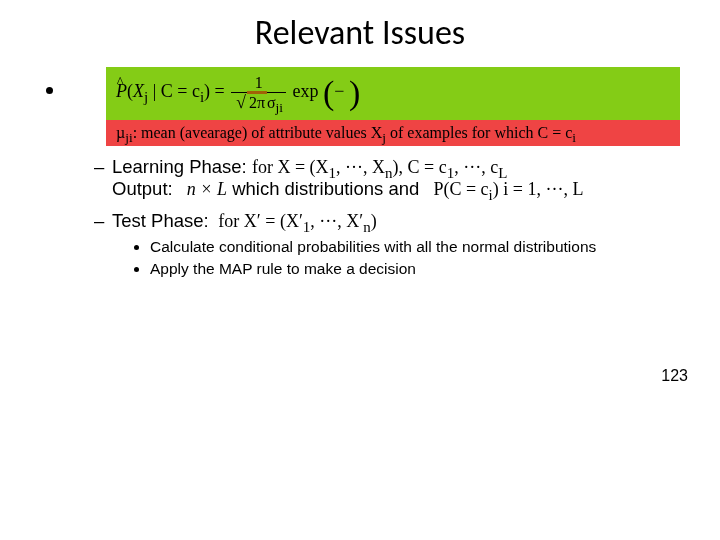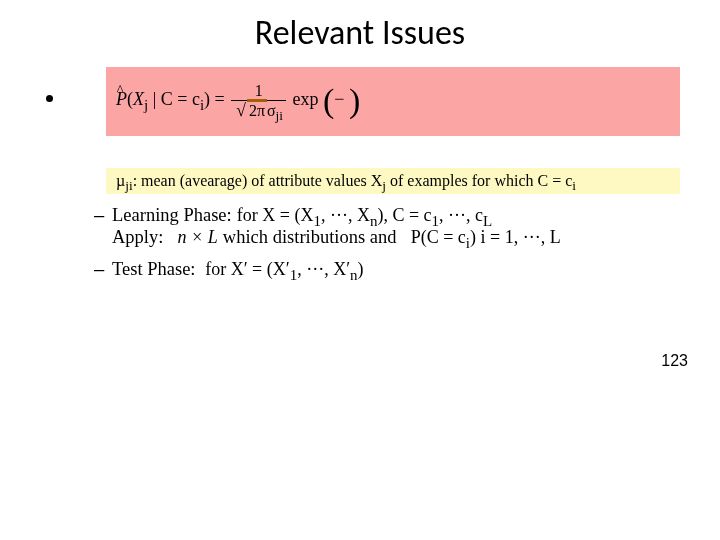--- a/index.html
+++ b/index.html
@@ -58,38 +58,37 @@
     padding-left: 38px;
   }
   ul.lvl3 > li {
     font-size: 15.5px;
     margin-bottom: 4px;
   }
   .formula-box {
     margin: 6px 0 6px 40px;
   }
   .formula-top {
-    background: #fca5a5;
-    padding: 16px 10px;
+    background: #84cc16;
+    padding: 8px 10px;
     font-family: 'Times New Roman', serif;
     font-size: 18px;
     white-space: nowrap;
   }
   .formula-def {
-    background: #fef9c3;
+    background: #ef4444;
     padding: 4px 10px;
     font-family: 'Times New Roman', serif;
     font-size: 16px;
     white-space: nowrap;
-    margin-top: 32px;
   }
   .page-num {
     position: absolute;
     right: 32px;
-    bottom: 22px;
+    bottom: 7px;
     font-size: 16px;
   }
   .frac {
     display: inline-block;
     vertical-align: middle;
     text-align: center;
     font-size: 16px;
     line-height: 1;
     margin: 0 2px;
   }
@@ -103,21 +102,21 @@
     padding: 1px 3px 0 3px;
   }
   .big-paren {
     font-size: 34px;
     vertical-align: middle;
     display: inline-block;
     line-height: 0.9;
     font-family: 'Times New Roman', serif;
   }
   .inline-text {
-    font-family: Liberation Serif, serif;
+    font-family: Liberation Sans, sans-serif;
     font-size: 18.5px;
   }
   .math-inline {
     font-family: 'Times New Roman', serif;
     font-size: 18px;
     margin-top: 36px;
   }
   sub, sup { line-height: 0; }
   .hat { position: relative; display: inline-block; }
   .hat::before {
@@ -169,32 +168,36 @@
         </div>
       </div>
 
       <ul class="lvl2">
         <li>
           <span class="inline-text">Learning Phase:</span>
           <span class="math-inline">
             <span>for X = (X</span><sub>1</sub><span>, ···, X</span><sub>n</sub><span>),  C = c</span><sub>1</sub><span>, ···, c</span><sub>L</sub>
           </span>
           <br>
-          <span class="inline-text">Apply:</span>
+          <span class="inline-text">Output:</span>
           <span class="math-inline">&nbsp;&nbsp;<i>n × L</i></span>
           <span class="inline-text">   which distributions and</span>
           <span class="math-inline">
             &nbsp;&nbsp;<span>P(C = c</span><sub>i</sub><span>)  i = 1, ···, L</span>
           </span>
         </li>
         <li>
           <span class="inline-text">Test Phase:</span>
           <span class="math-inline">
             &nbsp;<span>for  X′ = (X′</span><sub>1</sub><span>, ···, X′</span><sub>n</sub><span>)</span>
           </span>
+          <ul class="lvl3">
+            <li>Calculate conditional probabilities with all the normal distributions</li>
+            <li>Apply the MAP rule to make a decision</li>
+          </ul>
         </li>
       </ul>
 
     </li>
   </ul>
 
   <div class="page-num">123</div>
 </div>
 
 </body></html>

